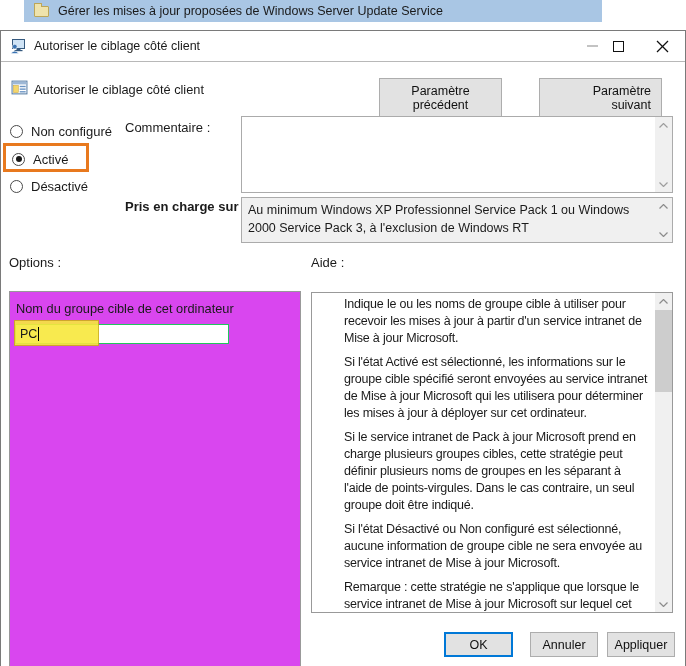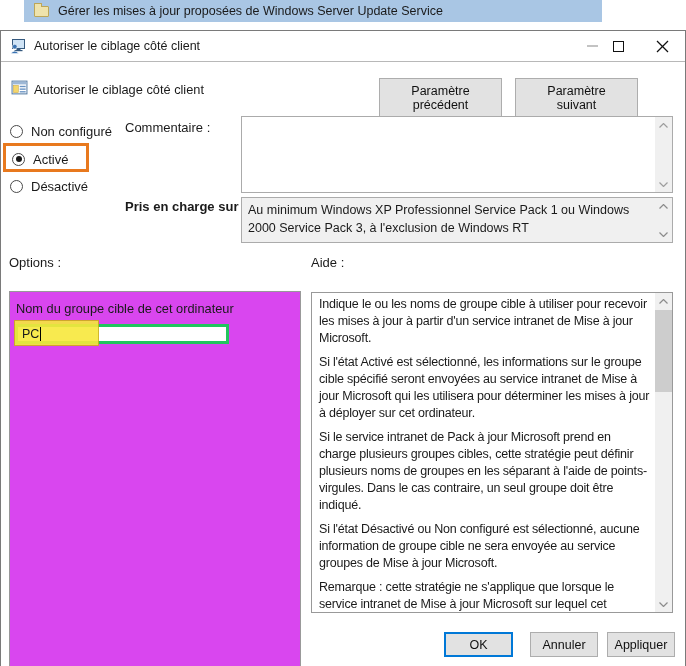--- a/index.html
+++ b/index.html
@@ -38,21 +38,21 @@
   .maxbox { width:11px; height:11px; border:1px solid #111; background:transparent; }
 
   
   .policy-icon { position:absolute; left:10px; top:48px; width:17px; height:17px; }
   .setting-name { position:absolute; left:33px; top:51px; font-size:12.8px; }
   .hdr-btn {
     position:absolute; top:47px; height:40px; font-family:"Liberation Sans",sans-serif;
     background:#e2e2e2; border:1px solid #adadad; font-size:12.5px; color:#111; padding:0 10px;
   }
   .hdr-btn.prev { left:378px; width:123px; }
-  .hdr-btn.next { left:514px; width:123px; }
+  .hdr-btn.next { left:538px; width:123px;text-align:right; }
 
   
   .radio-row { position:absolute; left:9px; height:16px; display:flex;
     align-items:center; font-size:13px; }
   .radio-row.r0 { top:92px; }
   .radio-row.r1 { top:120px; left:11px; }
   .radio-row.r2 { top:147px; }
   .radio-circle { width:13px; height:13px; border:1px solid #4a4a4a; border-radius:50%;
     background:#fff; margin-right:8px; display:flex; align-items:center; justify-content:center; }
   .radio-dot { width:6px; height:6px; border-radius:50%; background:#1a1a1a; display:none; }
@@ -77,30 +77,30 @@
   .scroll-btn.up { top:0; } .scroll-btn.down { bottom:0; }
   .scroll-thumb { position:absolute; left:0; width:17px; background:#cdcdcd; }
 
   
   .options-label { position:absolute; left:8px; top:224px; font-size:13px; }
   .aide-label { position:absolute; left:310px; top:224px; font-size:13px; }
   .options-panel { position:absolute; left:8px; top:260px; width:292px; height:408px;
     background:#d946ef; border:1px solid #999; }
   .field-label { position:absolute; left:6px; top:9px; font-size:12.8px; }
   .input-wrap { position:absolute; left:5px; top:32px; width:214px; height:20px; }
-  .text-input { position:absolute; inset:0; border:3px solid #22c55e; background:#fff;
+  .text-input { position:absolute; inset:0; border:1px solid #22c55e; background:#fff;
     display:flex; align-items:center; padding-left:4px; font-size:12.5px; }
   .annot-yellow { position:absolute; left:-1px; top:-4px; width:85px; height:26px;
     background:#f8e83c; border:1px solid #cdb117; z-index:2; pointer-events:none; opacity:0.9; }
   .input-val { position:relative; z-index:3; }
   .caret { position:relative; z-index:3; width:1px; height:14px; background:#000;
     display:inline-block; margin-left:1px; }
 
   .help-panel { position:absolute; left:310px; top:261px; width:362px; height:321px;
-    background:#fff; border:1px solid #999; display:flex; }
+    background:#fff; border:1px solid #999; display:flex;padding-left:25px; }
   .help-text { flex:1; overflow:hidden; font-size:12.5px; line-height:17px;
     letter-spacing:-0.2px; padding:3px 4px 0 7px; }
   .help-text p { margin:0 0 7px 0; }
 
   
   .ft-btn { position:absolute; top:601px; height:25px; font-family:"Liberation Sans",sans-serif;
     background:#e2e2e2; font-size:12.5px; color:#111; }
   .btn-ok { left:443px; width:69px; border:2px solid #0078d7; }
   .btn-cancel { left:529px; width:68px; border:1px solid #adadad; }
   .btn-apply { left:606px; width:68px; border:1px solid #adadad; }
@@ -220,21 +220,21 @@
         <span class="caret"></span>
       </div>
     </div>
   </div>
 
   <div class="help-panel">
     <div class="help-text">
         <p>Indique le ou les noms de groupe cible à utiliser pour recevoir les mises à jour à partir d'un service intranet de Mise à jour Microsoft.</p>
         <p>Si l'état Activé est sélectionné, les informations sur le groupe cible spécifié seront envoyées au service intranet de Mise à jour Microsoft qui les utilisera pour déterminer les mises à jour à déployer sur cet ordinateur.</p>
         <p>Si le service intranet de Pack à jour Microsoft prend en charge plusieurs groupes cibles, cette stratégie peut définir plusieurs noms de groupes en les séparant à l'aide de points-virgules. Dans le cas contraire, un seul groupe doit être indiqué.</p>
-        <p>Si l'état Désactivé ou Non configuré est sélectionné, aucune information de groupe cible ne sera envoyée au service groupes de Mise à jour Microsoft.</p>
+        <p>Si l'état Désactivé ou Non configuré est sélectionné, aucune information de groupe cible ne sera envoyée au service intranet de Mise à jour Microsoft.</p>
         <p>Remarque : cette stratégie ne s'applique que lorsque le service intranet de Mise à jour Microsoft sur lequel cet ordinateur est dirigé est configuré pour prendre en charge le ciblage côté client. Si la stratégie « Spécifier l'emplacement intranet du service de</p>
       </div>
     <div class="vscroll">
       <div class="scroll-btn up">
         <svg width="9" height="5" viewBox="0 0 9 5">
           <polyline points="0.5,4.5 4.5,0.5 8.5,4.5" fill="none" stroke="#8c8c8c" stroke-width="1.2"></polyline>
         </svg>
       </div>
       <div class="scroll-thumb" style="top:17px; height:82px;"></div>
       <div class="scroll-btn down">

